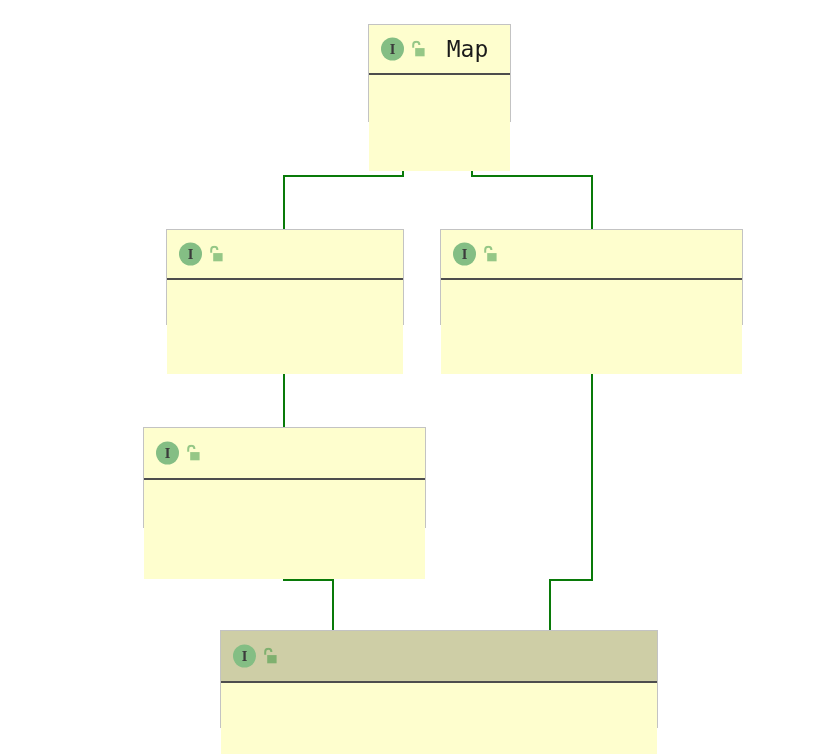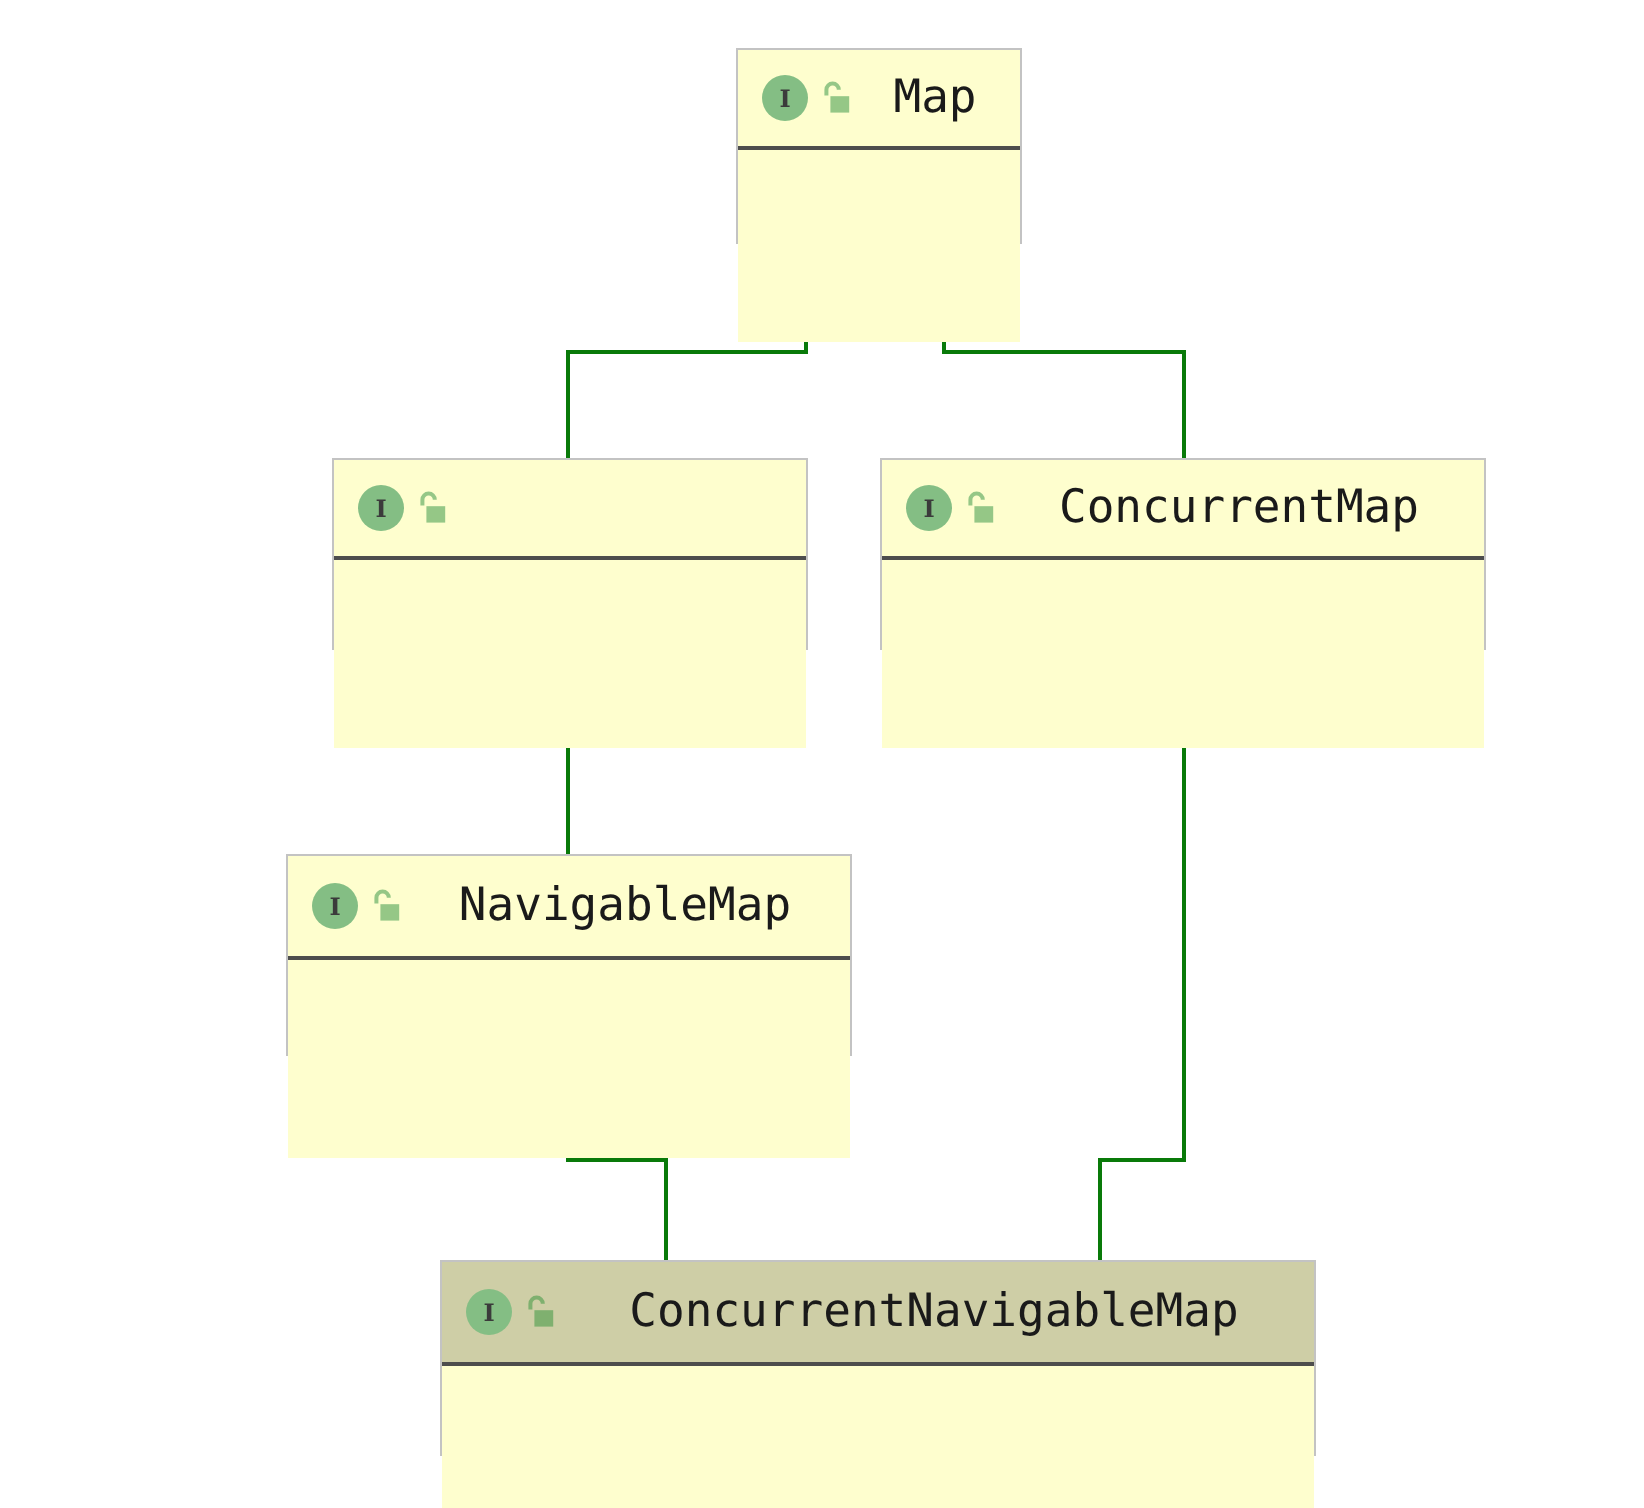--- a/index.html
+++ b/index.html
@@ -162,46 +162,43 @@
 
   <div class="uml-box" style="left:440px; top:229px; width:303px; height:96px;">
     <div class="uml-header" style="height:50px;">
       <span class="icon-cluster">
         <span class="iface-circle">I</span>
         <svg class="lock-icon" viewBox="0 0 16 18" xmlns="http://www.w3.org/2000/svg">
           <path d="M3.2 7.2 V4.4 a3.1 3.1 0 0 1 6.2 0" fill="none" stroke="#95C786" stroke-width="2"></path>
           <rect x="5.2" y="7.6" width="9.4" height="8.2" fill="#95C786"></rect>
         </svg>
       </span>
-      <span class="uml-title">ConcurrentMap</span>
     </div>
     <div class="uml-body"></div>
   </div>
 
   <div class="uml-box" style="left:143px; top:427px; width:283px; height:101px;">
     <div class="uml-header" style="height:52px;">
       <span class="icon-cluster">
         <span class="iface-circle">I</span>
         <svg class="lock-icon" viewBox="0 0 16 18" xmlns="http://www.w3.org/2000/svg">
           <path d="M3.2 7.2 V4.4 a3.1 3.1 0 0 1 6.2 0" fill="none" stroke="#95C786" stroke-width="2"></path>
           <rect x="5.2" y="7.6" width="9.4" height="8.2" fill="#95C786"></rect>
         </svg>
       </span>
-      <span class="uml-title">NavigableMap</span>
     </div>
     <div class="uml-body"></div>
   </div>
 
   <div class="uml-box highlight" style="left:220px; top:630px; width:438px; height:98px;">
     <div class="uml-header" style="height:52px;">
       <span class="icon-cluster">
         <span class="iface-circle">I</span>
         <svg class="lock-icon" viewBox="0 0 16 18" xmlns="http://www.w3.org/2000/svg">
           <path d="M3.2 7.2 V4.4 a3.1 3.1 0 0 1 6.2 0" fill="none" stroke="#7FB06F" stroke-width="2"></path>
           <rect x="5.2" y="7.6" width="9.4" height="8.2" fill="#7FB06F"></rect>
         </svg>
       </span>
-      <span class="uml-title">ConcurrentNavigableMap</span>
     </div>
     <div class="uml-body"></div>
   </div>
 
 </div>
 
 </body></html>

